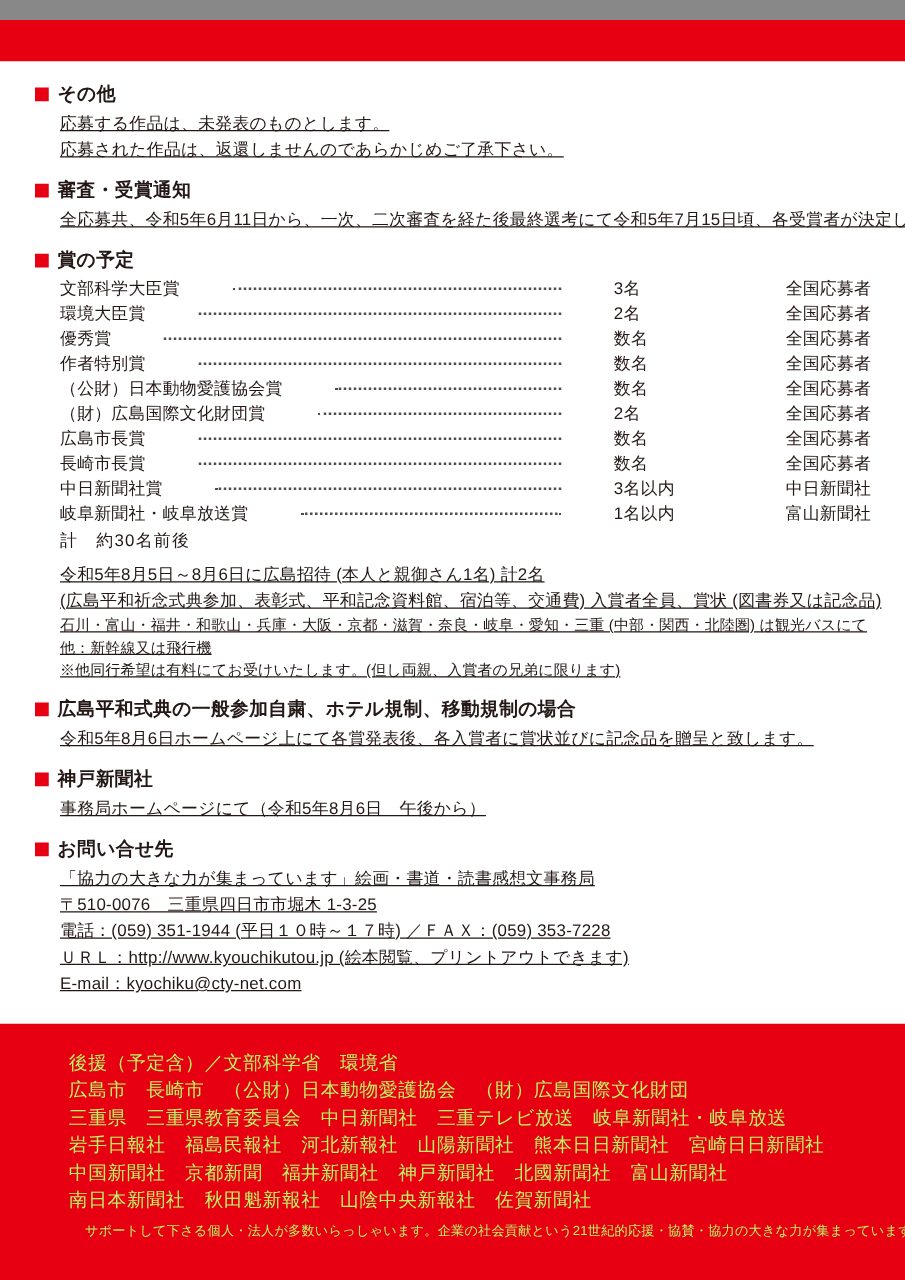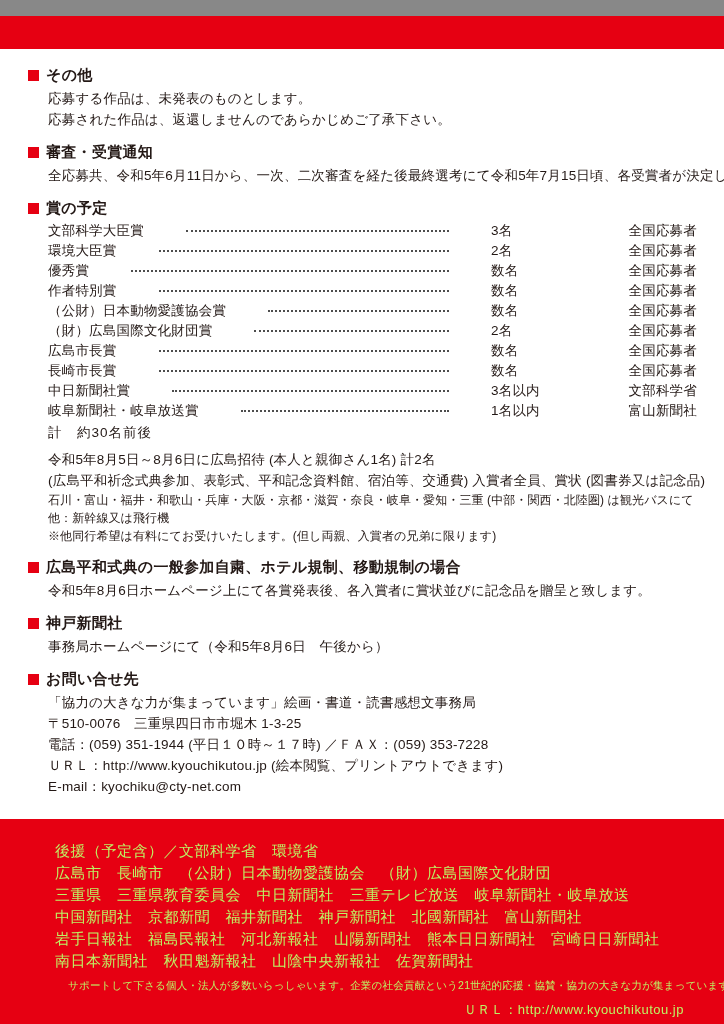--- a/index.html
+++ b/index.html
@@ -21,20 +21,21 @@
   .sec-head {
     display: flex; align-items: center; gap: 7px;
     margin-left: -20px; height: 21px;
     font-size: 15px; font-weight: bold; letter-spacing: 0.3px;
   }
   .sq { width: 11px; height: 11px; background: #e60012; flex: none; }
   .sec-body { margin-top: 2px; }
   .sec-body p, .plain {
     font-size: 13.5px; line-height: 21px; white-space: nowrap;
     letter-spacing: 0.2px;
+    text-decoration: underline;
   }
   .small p { font-size: 12px; line-height: 18px; white-space: nowrap; letter-spacing: 0.1px; }
 
   .prize-row { display: flex; align-items: center; height: 20px; font-size: 13.5px; letter-spacing: 0.2px; gap: 34px; }
   .prize-name { white-space: nowrap; flex: none; }
   .leader { flex: 1; border-top: 2px dotted #4d4d4d; margin: 0 8px; }
   .prize-count { width: 80px; flex: none; white-space: nowrap; }
   .prize-scope { width: 92px; flex: none; text-align: right; white-space: nowrap; }
   .prize-total { text-align: left; font-size: 13.5px; line-height: 20px; margin-top: 2px; letter-spacing: 1px; }
   .detail-block { margin-top: 6px; }
@@ -128,21 +129,21 @@
         <div class="prize-row">
           <span class="prize-name">長崎市長賞</span>
           <span class="leader"></span>
           <span class="prize-count">数名</span>
           <span class="prize-scope">全国応募者</span>
         </div>
         <div class="prize-row">
           <span class="prize-name">中日新聞社賞</span>
           <span class="leader"></span>
           <span class="prize-count">3名以内</span>
-          <span class="prize-scope">文部科学省</span>
+          <span class="prize-scope">中日新聞社</span>
         </div>
         <div class="prize-row">
           <span class="prize-name">岐阜新聞社・岐阜放送賞</span>
           <span class="leader"></span>
           <span class="prize-count">1名以内</span>
           <span class="prize-scope">富山新聞社</span>
         </div>
         <div class="prize-total">計　約30名前後</div>
         <div class="detail-block">
           <p class="plain">令和5年8月5日～8月6日に広島招待 (本人と親御さん1名) 計2名</p>
@@ -189,19 +190,18 @@
         <p>E-mail：kyochiku@cty-net.com</p>
       </div>
     </div>
 
   </div>
 
   <div class="footer">
     <p class="sponsor">後援（予定含）／文部科学省　環境省</p>
     <p class="sponsor">広島市　長崎市　（公財）日本動物愛護協会　（財）広島国際文化財団</p>
     <p class="sponsor">三重県　三重県教育委員会　中日新聞社　三重テレビ放送　岐阜新聞社・岐阜放送</p>
+    <p class="sponsor">岩手日報社　福島民報社　河北新報社　山陽新聞社　熊本日日新聞社　宮崎日日新聞社</p>
     <p class="sponsor">中国新聞社　京都新聞　福井新聞社　神戸新聞社　北國新聞社　富山新聞社</p>
-    <p class="sponsor">岩手日報社　福島民報社　河北新報社　山陽新聞社　熊本日日新聞社　宮崎日日新聞社</p>
     <p class="sponsor">南日本新聞社　秋田魁新報社　山陰中央新報社　佐賀新聞社</p>
     <p class="support">サポートして下さる個人・法人が多数いらっしゃいます。企業の社会貢献という21世紀的応援・協賛・協力の大きな力が集まっています。</p>
-    <p class="f-url">ＵＲＬ：http://www.kyouchikutou.jp</p>
   </div>
 </div>
 
 </body></html>

